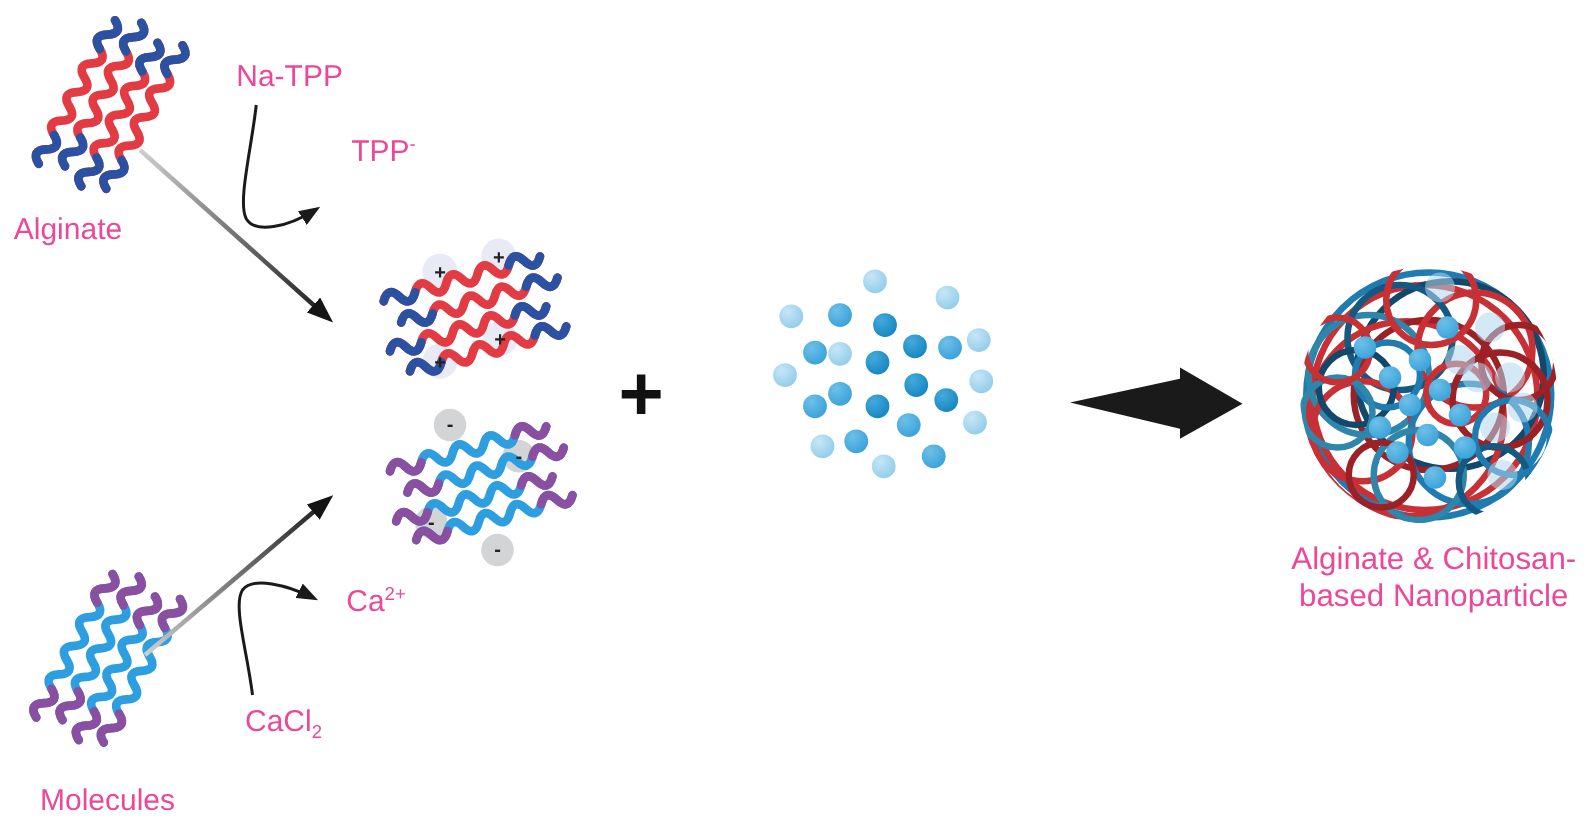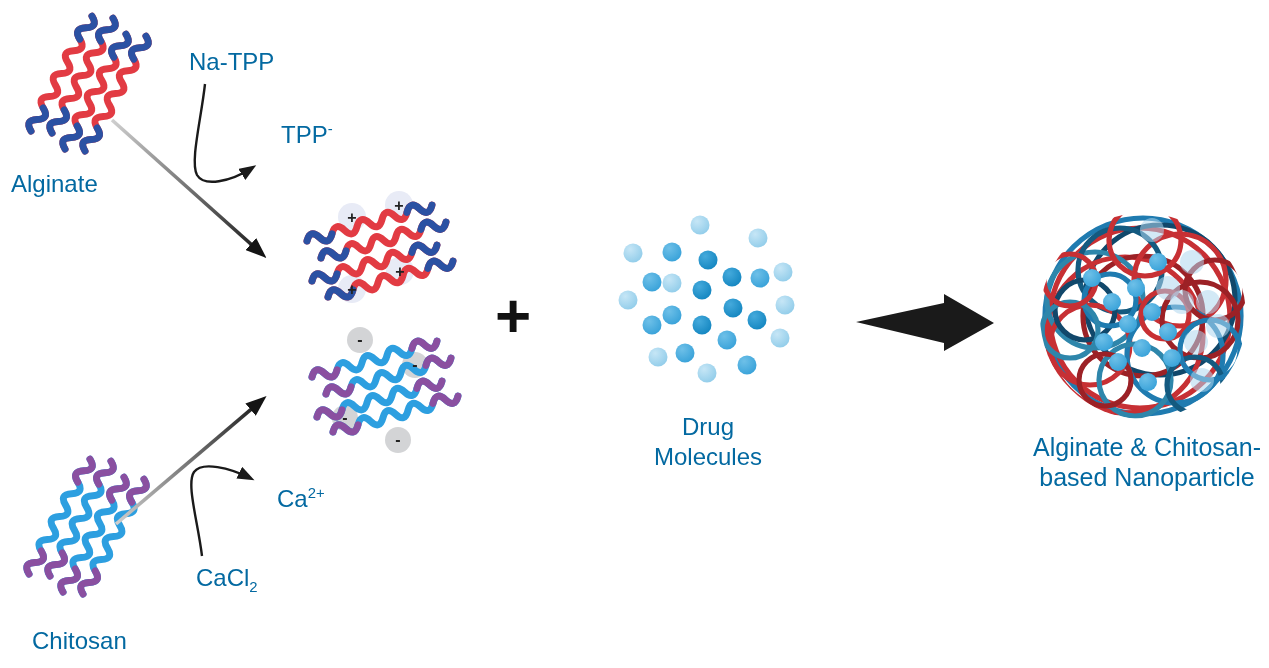--- a/index.html
+++ b/index.html
@@ -1,19 +1,19 @@
 <!DOCTYPE html>
 <html><head>
 <meta charset="utf-8">
 <style>
   html,body{margin:0;padding:0;background:#fff;}
   .stage{position:relative;width:1269px;height:668px;background:#ffffff;overflow:hidden;
          font-family:"Liberation Sans",sans-serif;}
   .art{position:absolute;left:0;top:0;}
-  .lbl{position:absolute;font:400 24px "Liberation Sans",sans-serif;color:#0369a1;white-space:nowrap;}
+  .lbl{position:absolute;font:400 24px "Liberation Sans",sans-serif;color:#ec4899;white-space:nowrap;}
   .lbl sup{font-size:62%;vertical-align:super;line-height:0;}
   .lbl sub{font-size:62%;vertical-align:sub;line-height:0;}
   .op{position:absolute;font:700 62px "Liberation Sans",sans-serif;color:#111;
       transform:translate(-50%,-54%);}
   .center2{transform:translateX(-50%);text-align:center;line-height:30px;}
   .strand use{fill:none;stroke-width:7;stroke-linecap:round;}
   .chi-body{stroke:#e23b43;} .chi-tip{stroke:#2b51a3;}
   .alg-body{stroke:#2d9fe0;} .alg-tip{stroke:#8a4fa0;}
   .np{fill:none;stroke-width:5.2;stroke-linecap:round;}
   .charge-txt{font:700 16px "Liberation Sans",sans-serif;fill:#222;text-anchor:middle;}
@@ -257,33 +257,29 @@
       <circle cx="1172" cy="358" r="9" fill="url(#gM)"></circle>
           <circle cx="1104" cy="342" r="9" fill="url(#gM)"></circle>
     </g>
   </g>
 </svg>
 
 <div class="lbl" style="left:11px;top:170px;">Alginate</div>
 
 <div class="lbl" style="left:189px;top:48px;">Na-TPP</div>
 
-<div class="lbl" style="left:281px;top:121px;"><span>TPP</span><sup>-</sup></div>
-
-<div class="lbl" style="left:277px;top:485px;"><span>Ca</span><sup>2+</sup></div>
+<div class="lbl" style="left:281px;top:108px;"><span>TPP</span><sup>-</sup></div>
+
+<div class="lbl" style="left:277px;top:468px;"><span>Ca</span><sup>2+</sup></div>
 
 <div class="lbl" style="left:196px;top:564px;"><span>CaCl</span><sub>2</sub></div>
 
-<div class="lbl" style="left:32px;top:627px;">Chitosan</div>
+<div class="lbl" style="left:32px;top:627px;">Molecules</div>
 
 <div class="op" style="left:513px;top:318px;">+</div>
 
-<div class="lbl center2" style="left:708px;top:412px;">
-  <div>Drug</div>
-  <div>Molecules</div>
-</div>
 
 <div class="lbl center2" style="left:1147px;top:432px;font-size:25px;">
   <div>Alginate &amp; Chitosan-</div>
   <div>based Nanoparticle</div>
 </div>
 
 </div>
 
 </body></html>

